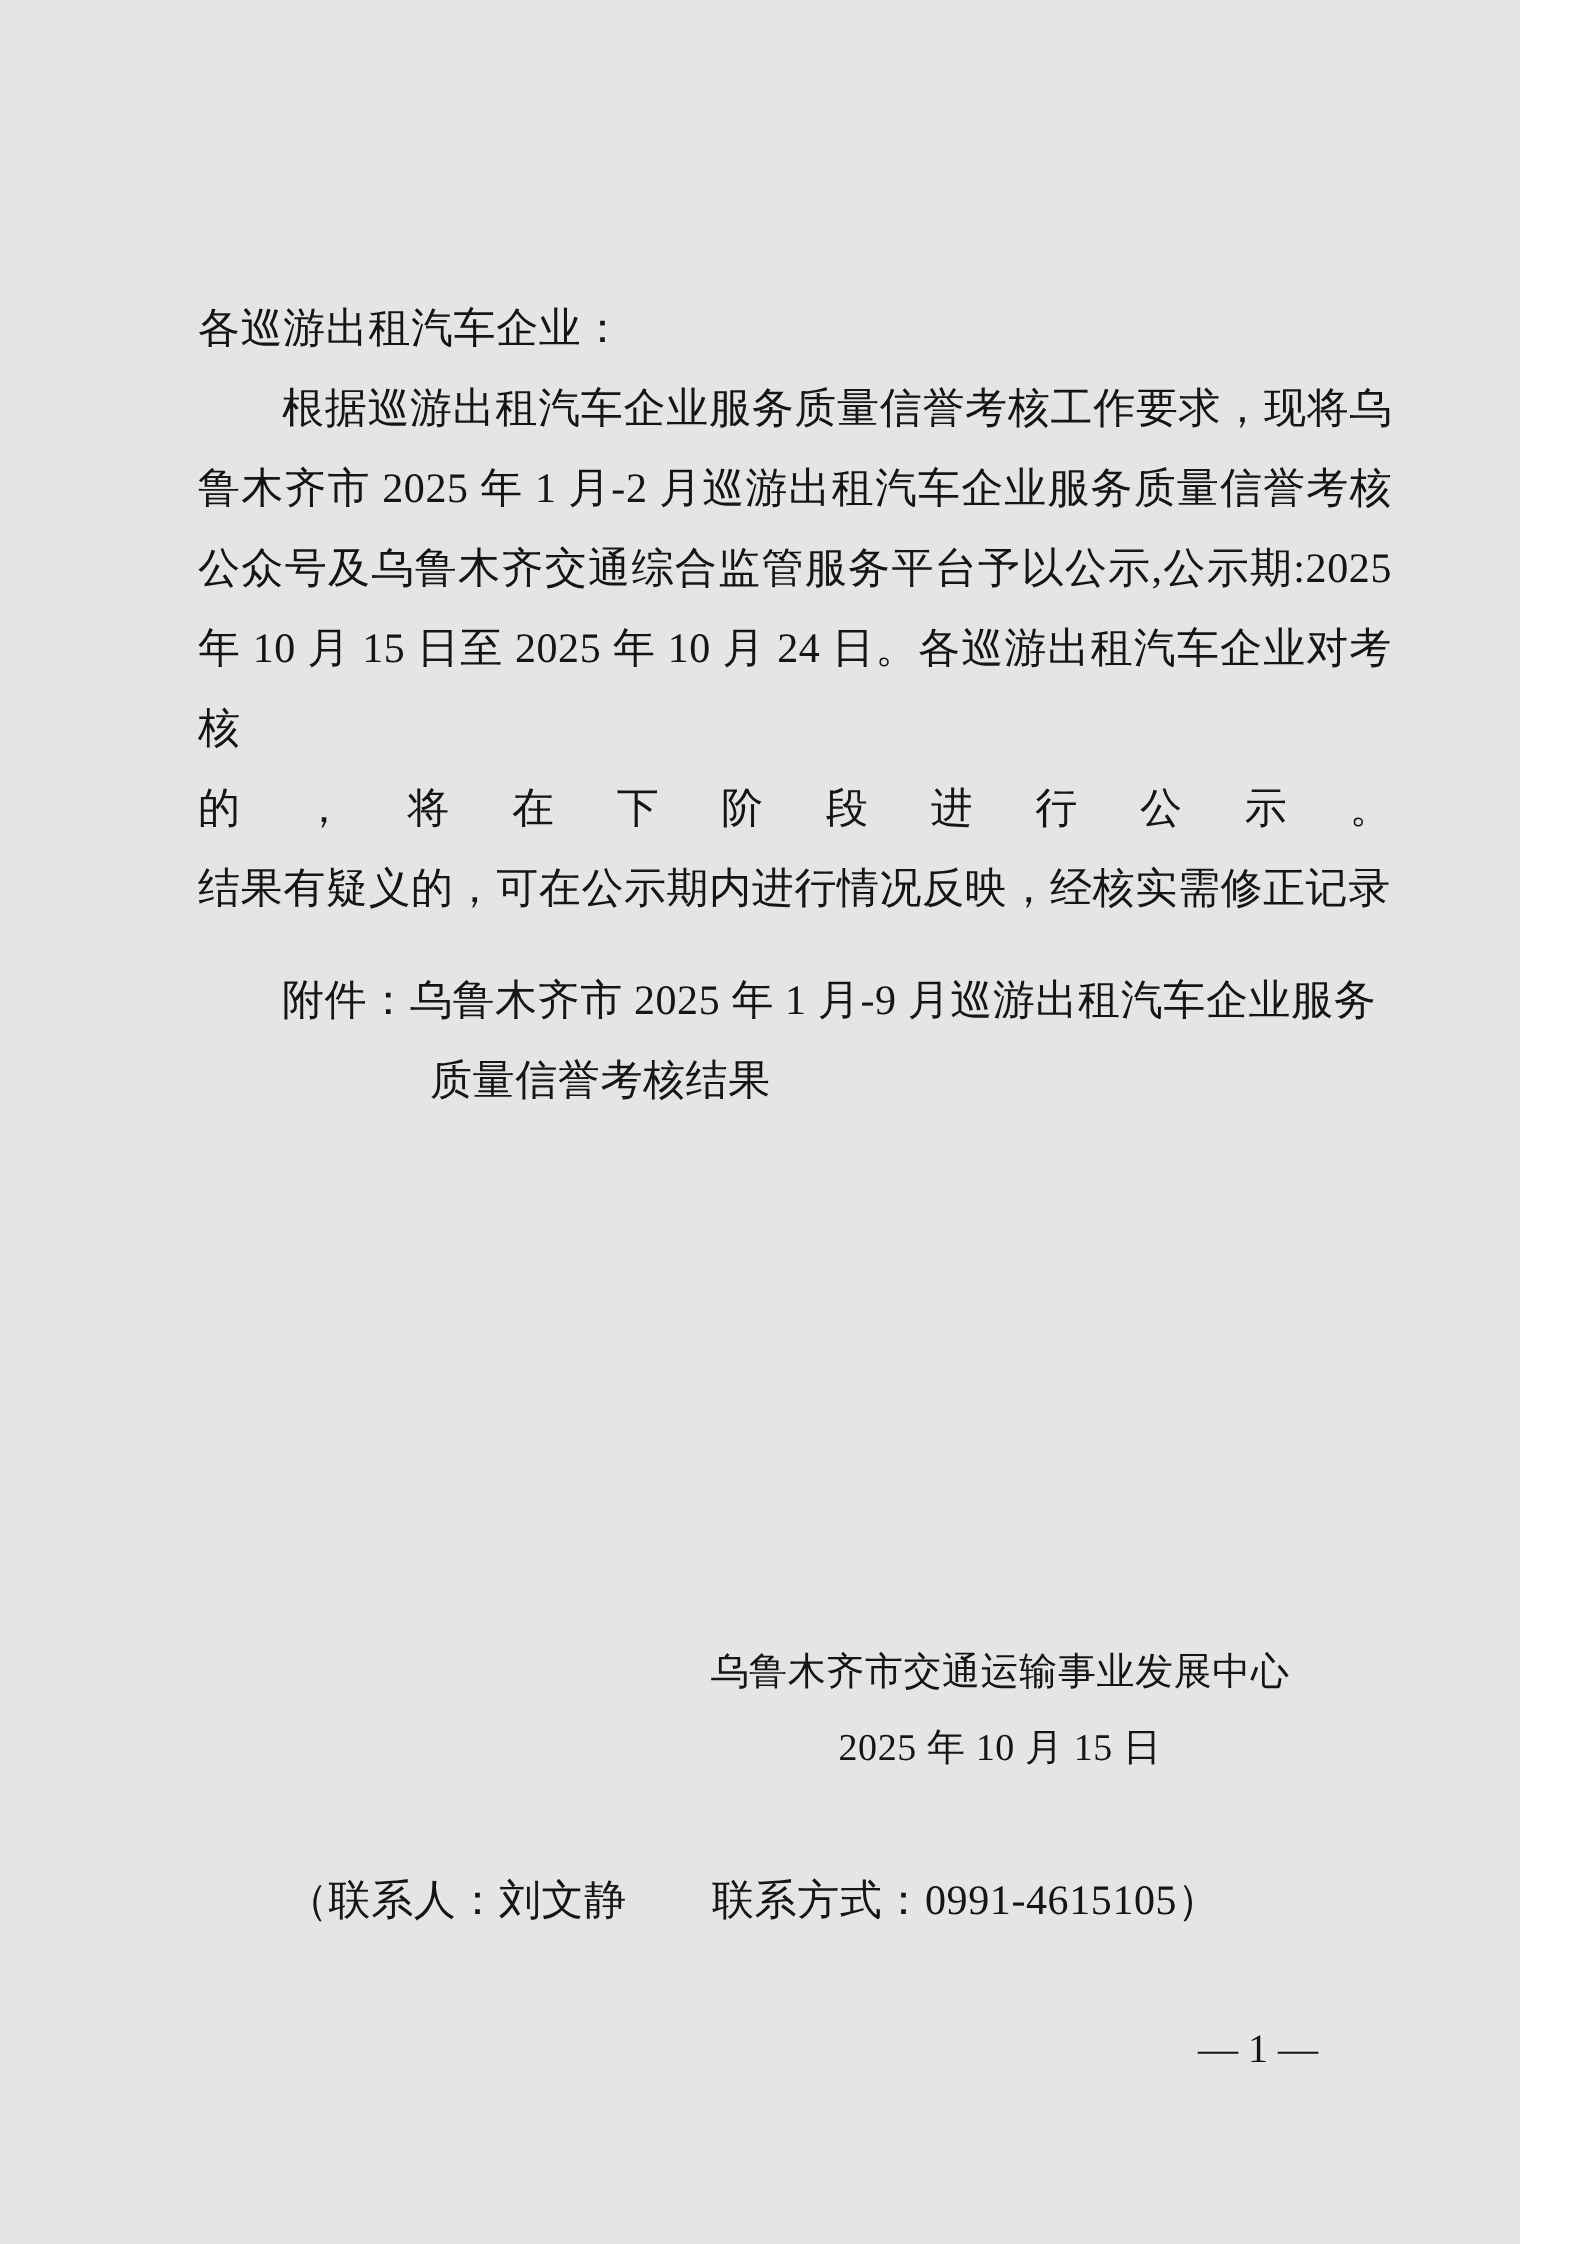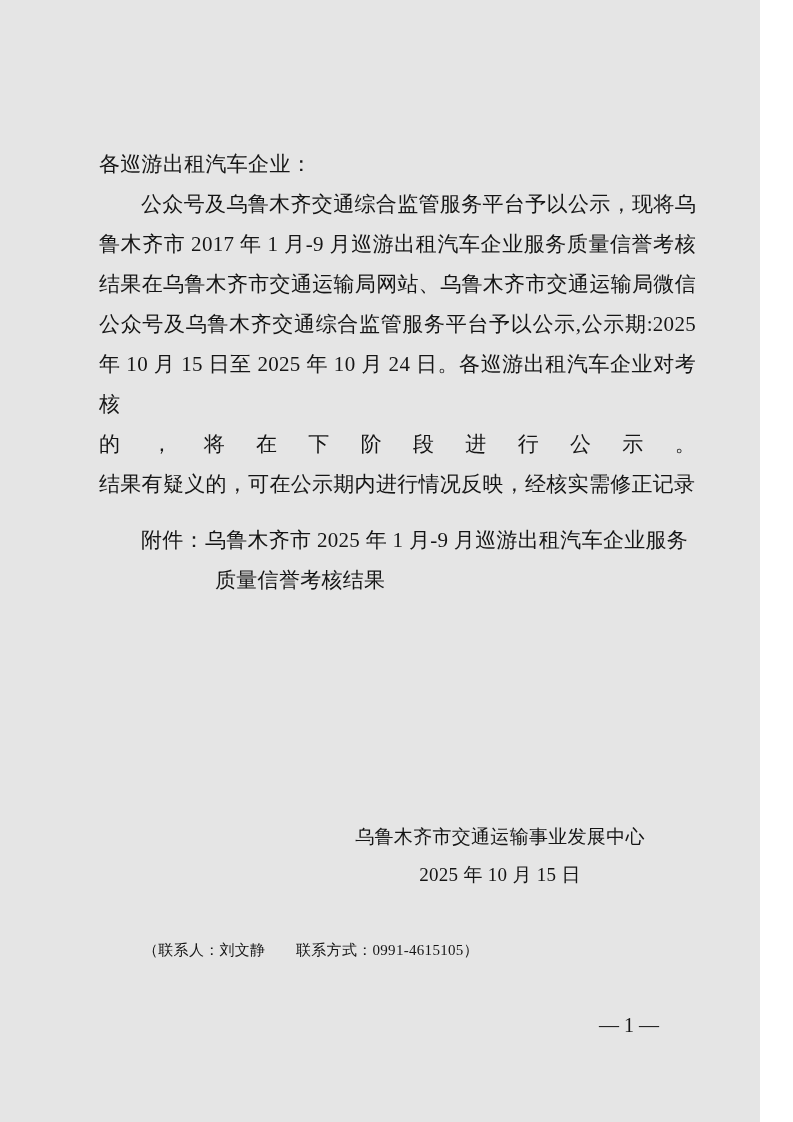--- a/index.html
+++ b/index.html
@@ -55,21 +55,21 @@
     width: 400px;
     text-align: center;
     font-size: 19px;
     line-height: 38px;
     letter-spacing: 0.3px;
   }
   .contact {
     position: absolute;
     left: 143px;
     top: 930px;
-    font-size: 15px;
+    font-size: 21px;
     line-height: 40px;
     letter-spacing: 0.3px;
   }
   .page-number {
     position: absolute;
     right: 101px;
     top: 1010px;
     font-size: 20px;
     line-height: 30px;
   }
@@ -77,23 +77,22 @@
 </head>
 <body>
 
 <div class="page">
 
   <div class="doc-body">
 
     <div class="salutation line">各巡游出租汽车企业：</div>
 
     <div class="just">
-        <div class="line">公众号及乌鲁木齐交通综合监管服务平台予以公示，现将乌</div>
-        <div class="line">鲁木齐市 2017 年 1 月-9 月巡游出租汽车企业服务质量信誉考核</div>
-        <div class="line">结果在乌鲁木齐市交通运输局网站、乌鲁木齐市交通运输局微信</div>
+        <div class="line">根据巡游出租汽车企业服务质量信誉考核工作要求，现将乌</div>
+        <div class="line">鲁木齐市 2025 年 1 月-2 月巡游出租汽车企业服务质量信誉考核</div>
         <div class="line">公众号及乌鲁木齐交通综合监管服务平台予以公示,公示期:2025</div>
         <div class="line">年 10 月 15 日至 2025 年 10 月 24 日。各巡游出租汽车企业对考核</div>
         <div class="line">的，将在下阶段进行公示。</div>
         <div class="line">结果有疑义的，可在公示期内进行情况反映，经核实需修正记录</div>
       </div>
 
 
     <div class="attachment">
       <div class="line attach-line-1">附件：乌鲁木齐市 2025 年 1 月-9 月巡游出租汽车企业服务</div>
       <div class="line attach-line-2">质量信誉考核结果</div>

